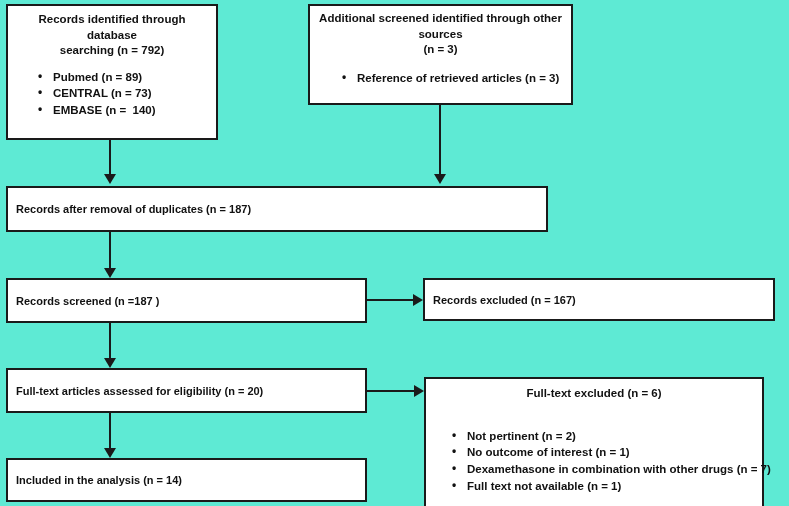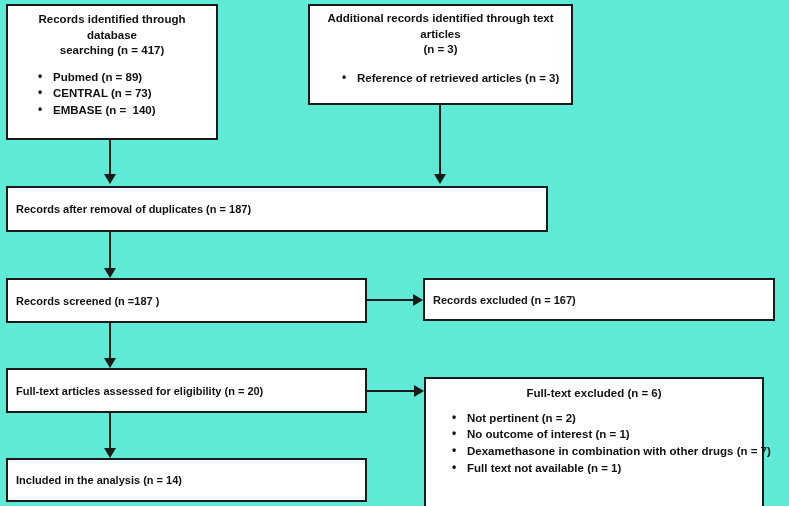--- a/index.html
+++ b/index.html
@@ -88,33 +88,33 @@
   }
 </style>
 </head>
 <body>
 
 <div id="canvas">
 
   <div class="box" style="left:6px; top:4px; width:212px; height:136px;">
     <div class="box-title" style="margin-top:6px;">
       <div>Records identified through database</div>
-      <div>searching (n = 417)</div>
+      <div>searching (n = 792)</div>
     </div>
     <ul class="bullets" style="margin-top:10px; margin-left:30px;">
       <li>Pubmed (n = 89)</li>
       <li>CENTRAL (n = 73)</li>
       <li>EMBASE (n =  140)</li>
     </ul>
   </div>
 
   <div class="box" style="left:308px; top:4px; width:265px; height:101px;">
     <div class="box-title" style="margin-top:5px;">
-      <div>Additional records identified through text</div>
-      <div>articles</div>
+      <div>Additional screened identified through other</div>
+      <div>sources</div>
       <div>(n = 3)</div>
     </div>
     <ul class="bullets" style="margin-top:12px; margin-left:32px;">
       <li>Reference of retrieved articles (n = 3)</li>
     </ul>
   </div>
 
   <div class="vline" style="left:109px; top:140px; height:36px;"></div>
   <div class="arrow-down" style="left:104px; top:174px;"></div>
 
@@ -144,21 +144,21 @@
 
   <div class="box" style="left:6px; top:368px; width:361px; height:45px;">
     <div class="centered-single">Full-text articles assessed for eligibility (n = 20)</div>
   </div>
 
   <div class="hline" style="left:367px; top:390px; width:49px;"></div>
   <div class="arrow-right" style="left:414px; top:385px;"></div>
 
   <div class="box" style="left:424px; top:377px; width:340px; height:131px;">
     <div class="box-title" style="margin-top:7px;">Full-text excluded (n = 6)</div>
-    <ul class="bullets" style="margin-top:8px; margin-left:26px;">
+    <ul class="bullets" style="margin-top:26px; margin-left:26px;">
       <li>Not pertinent (n = 2)</li>
       <li>No outcome of interest (n = 1)</li>
       <li>Dexamethasone in combination with other drugs (n = 7)</li>
       <li>Full text not available (n = 1)</li>
     </ul>
   </div>
 
   <div class="vline" style="left:109px; top:413px; height:37px;"></div>
   <div class="arrow-down" style="left:104px; top:448px;"></div>
 

